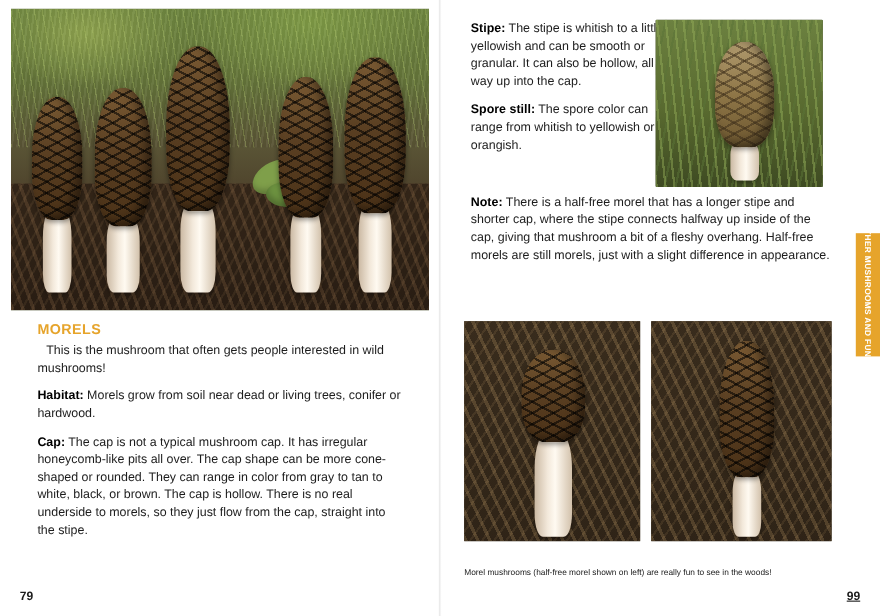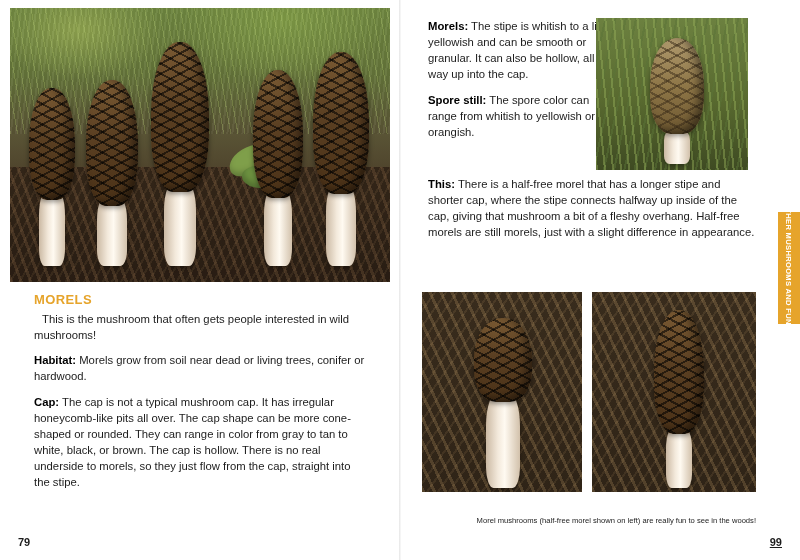--- a/index.html
+++ b/index.html
@@ -277,27 +277,27 @@
     </div>
 
     <div class="folio folio-left">79</div>
   </div>
 
   <div class="gutter"></div>
 
   <div class="page page-right">
 
     <div class="rp-text">
-      <p class="body"><span class="lead">Morels:</span><span> The stipe is whitish to a little yellowish and can be smooth or granular. It can also be hollow, all the way up into the cap.</span></p>
+      <p class="body"><span class="lead">Stipe:</span><span> The stipe is whitish to a little yellowish and can be smooth or granular. It can also be hollow, all the way up into the cap.</span></p>
 
       <p class="body"><span class="lead">Spore still:</span><span> The spore color can range from whitish to yellowish or orangish.</span></p>
     </div>
 
     <div style="position:absolute; left:28px; top:176px; width:330px;">
-      <p class="body"><span class="lead">This:</span><span> There is a half-free morel that has a longer stipe and shorter cap, where the stipe connects halfway up inside of the cap, giving that mushroom a bit of a fleshy overhang. Half-free morels are still morels, just with a slight difference in appearance.</span></p>
+      <p class="body"><span class="lead">Note:</span><span> There is a half-free morel that has a longer stipe and shorter cap, where the stipe connects halfway up inside of the cap, giving that mushroom a bit of a fleshy overhang. Half-free morels are still morels, just with a slight difference in appearance.</span></p>
     </div>
 
     <div class="rp-photo-top" style="left:196px; top:18px; width:152px; height:152px;">
       <div class="photo-grass-bg"></div>
       <div class="morel pale" style="left:46px; bottom:4%; width:70px; height:130px;">
         <div class="stipe" style="width:26px; height:36px;"></div>
         <div class="cap" style="bottom:30px; width:54px; height:96px;"></div>
       </div>
     </div>
 
@@ -310,21 +310,21 @@
     </div>
 
     <div class="photo-b" style="left:192px; top:292px; width:164px; height:200px;">
       <div class="litter-bg"></div>
       <div class="morel" style="left:52px; bottom:2%; width:70px; height:180px;">
         <div class="stipe" style="width:26px; height:62px;"></div>
         <div class="cap" style="bottom:54px; width:50px; height:124px;"></div>
       </div>
     </div>
 
-    <div class="caption" style="left:22px; bottom:34px; width:334px;text-align:right;">Morel mushrooms (half-free morel shown on left) are really fun to see in the woods!</div>
+    <div class="caption" style="left:22px; bottom:34px; width:334px;">Morel mushrooms (half-free morel shown on left) are really fun to see in the woods!</div>
 
     <div class="side-tab">
       <span>OTHER MUSHROOMS AND FUNGI</span>
     </div>
 
     <div class="folio folio-right">99</div>
   </div>
 </div>
 
 </body></html>

